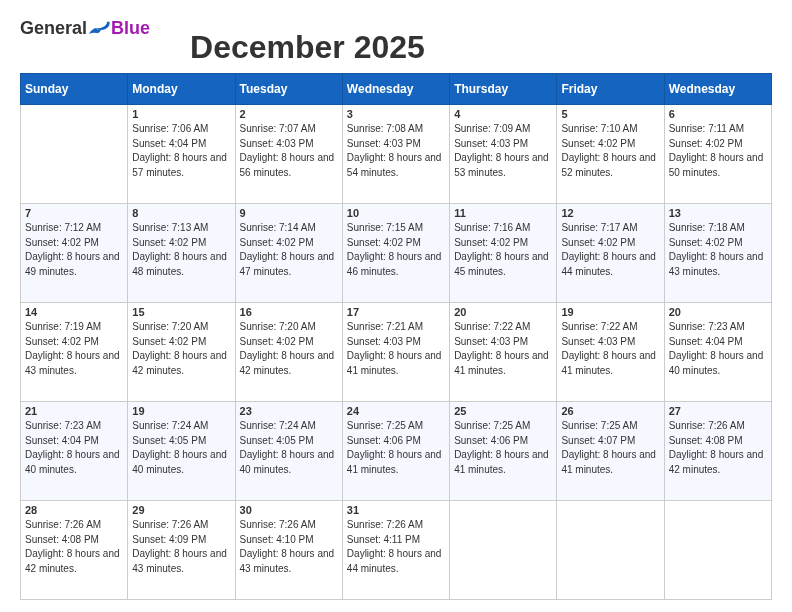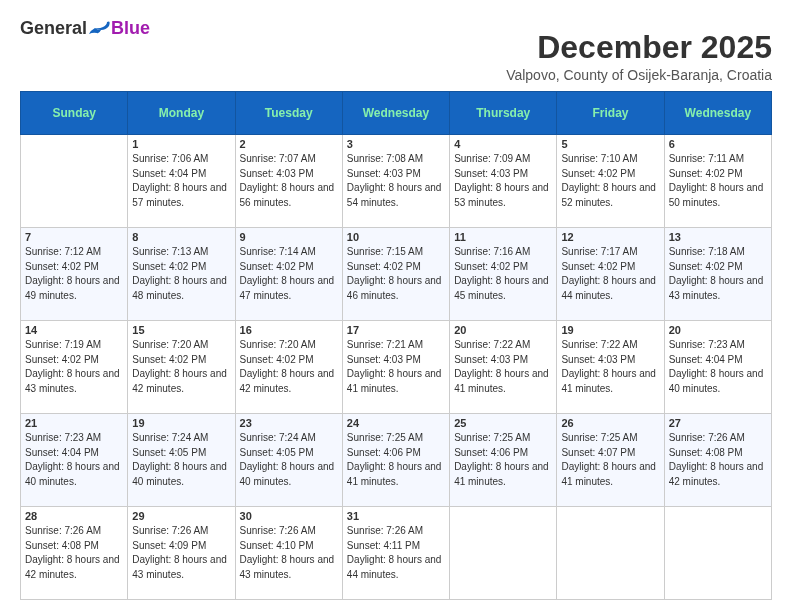--- a/index.html
+++ b/index.html
@@ -12,23 +12,23 @@
     }
     .page {
       width: 792px;
       height: 612px;
       padding: 18px 20px 12px 20px;
       display: flex;
       flex-direction: column;
     }
     .header {
       display: flex;
-      justify-content: space-between;
       align-items: flex-start;
       margin-bottom: 8px;
+      gap: 40px;
     }
     .logo {
       display: flex;
       flex-direction: column;
       align-items: flex-start;
     }
     .logo-text {
       display: flex;
       align-items: center;
       font-size: 18px;
@@ -58,25 +58,25 @@
     }
     .calendar {
       flex: 1;
       border: 1px solid #ccc;
       border-collapse: collapse;
       width: 100%;
       table-layout: fixed;
     }
     .calendar th {
       background: #1565c0;
-      color: #86efac;
+      color: #ffffff;
       font-size: 12px;
       font-weight: bold;
-      padding: 14px 4px;
-      text-align: center;
+      padding: 8px 4px;
+      text-align: left;
       border: 1px solid #1255a0;
     }
     .calendar td {
       border: 1px solid #ccc;
       vertical-align: top;
       padding: 3px 4px;
       font-size: 9.5px;
       color: #333;
       height: 88px;
     }
@@ -109,21 +109,20 @@
         <span class="logo-general">General</span>
         <svg class="logo-bird" viewBox="0 0 22 18" xmlns="http://www.w3.org/2000/svg">
           <path d="M18 2 Q22 0 20 6 Q17 10 12 10 Q8 10 6 8 Q10 9 14 7 Q18 5 18 2Z" fill="#1565c0"></path>
           <path d="M6 8 Q2 10 0 14 Q4 12 8 13 Q10 14 12 10 Q8 10 6 8Z" fill="#1565c0"></path>
         </svg>
         <span class="logo-blue">Blue</span>
       </div>
     </div>
     <div class="title-block">
       <div class="month-title">December 2025</div>
-      <div class="location-title">Valpovo, County of Osijek-Baranja, Croatia</div>
     </div>
   </div>
 
   <table class="calendar">
     <thead>
       <tr>
         <th>Sunday</th>
         <th>Monday</th>
         <th>Tuesday</th>
         <th>Wednesday</th>

